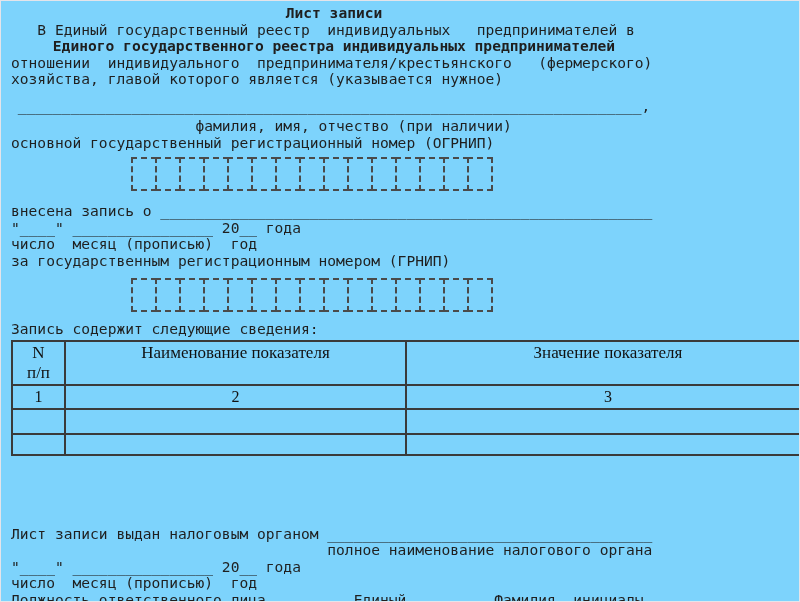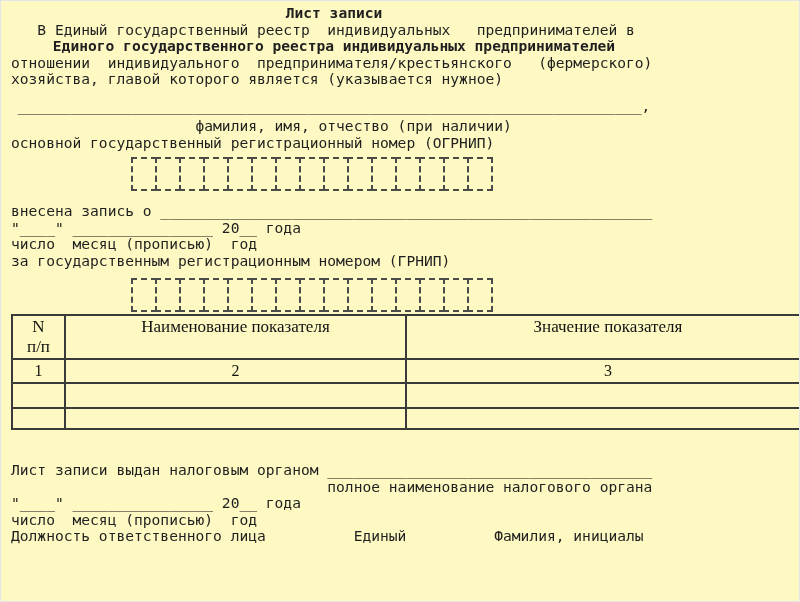--- a/index.html
+++ b/index.html
@@ -1,41 +1,41 @@
 <!DOCTYPE html>
 <html><head>
 <meta charset="utf-8">
 <style>
   * { margin:0; padding:0; box-sizing:border-box; }
   html,body { background:#fff; }
   .page {
     position:relative;
     width:800px; height:602px;
-    background:#fef9c3;
+    background:#7dd3fc;
     border:1px solid #e4e4ea;
     font-family:"DejaVu Sans Mono", monospace;
     font-size:14.6px;
     color:#1f1f1f;
     padding:4px 10px 0 10px;
     overflow:hidden;
   }
   .ln {
     white-space:pre;
     line-height:16.5px;
     min-height:16.5px;
   }
   .bold { font-weight:bold; }
   .center { text-align:center; }
   .textcol { width:646px; }
   .mt4  { margin-top:4px; }
   .mt6  { margin-top:6px; }
   .mt9  { margin-top:9px; }
   .mt10 { margin-top:10px;text-align:center; }
   .mt12 { margin-top:12px; }
-  .mt53 { margin-top:32px; }
+  .mt53 { margin-top:70px; }
   .cellrow {
     display:flex;
     margin-left:120px;
   }
   .cell {
     width:26px; height:34px;
     border:2px dashed #4a4a4a;
     flex:0 0 26px;
   }
   .cell + .cell { margin-left:-2px; }
@@ -119,20 +119,21 @@
       <div class="cell"></div>
       <div class="cell"></div>
       <div class="cell"></div>
       <div class="cell"></div>
       <div class="cell"></div>
       <div class="cell"></div>
       <div class="cell"></div>
       <div class="cell"></div>
     </div>
 
+  <div class="ln mt9">Запись содержит следующие сведения:</div>
 
   <table class="rec">
     <tbody>
         <tr class="hdr">
       <td class="c1">
         <div>N</div>
         <div>п/п</div>
       </td>
       <td class="c2">Наименование показателя</td>
       <td class="c3">Значение показателя</td>

